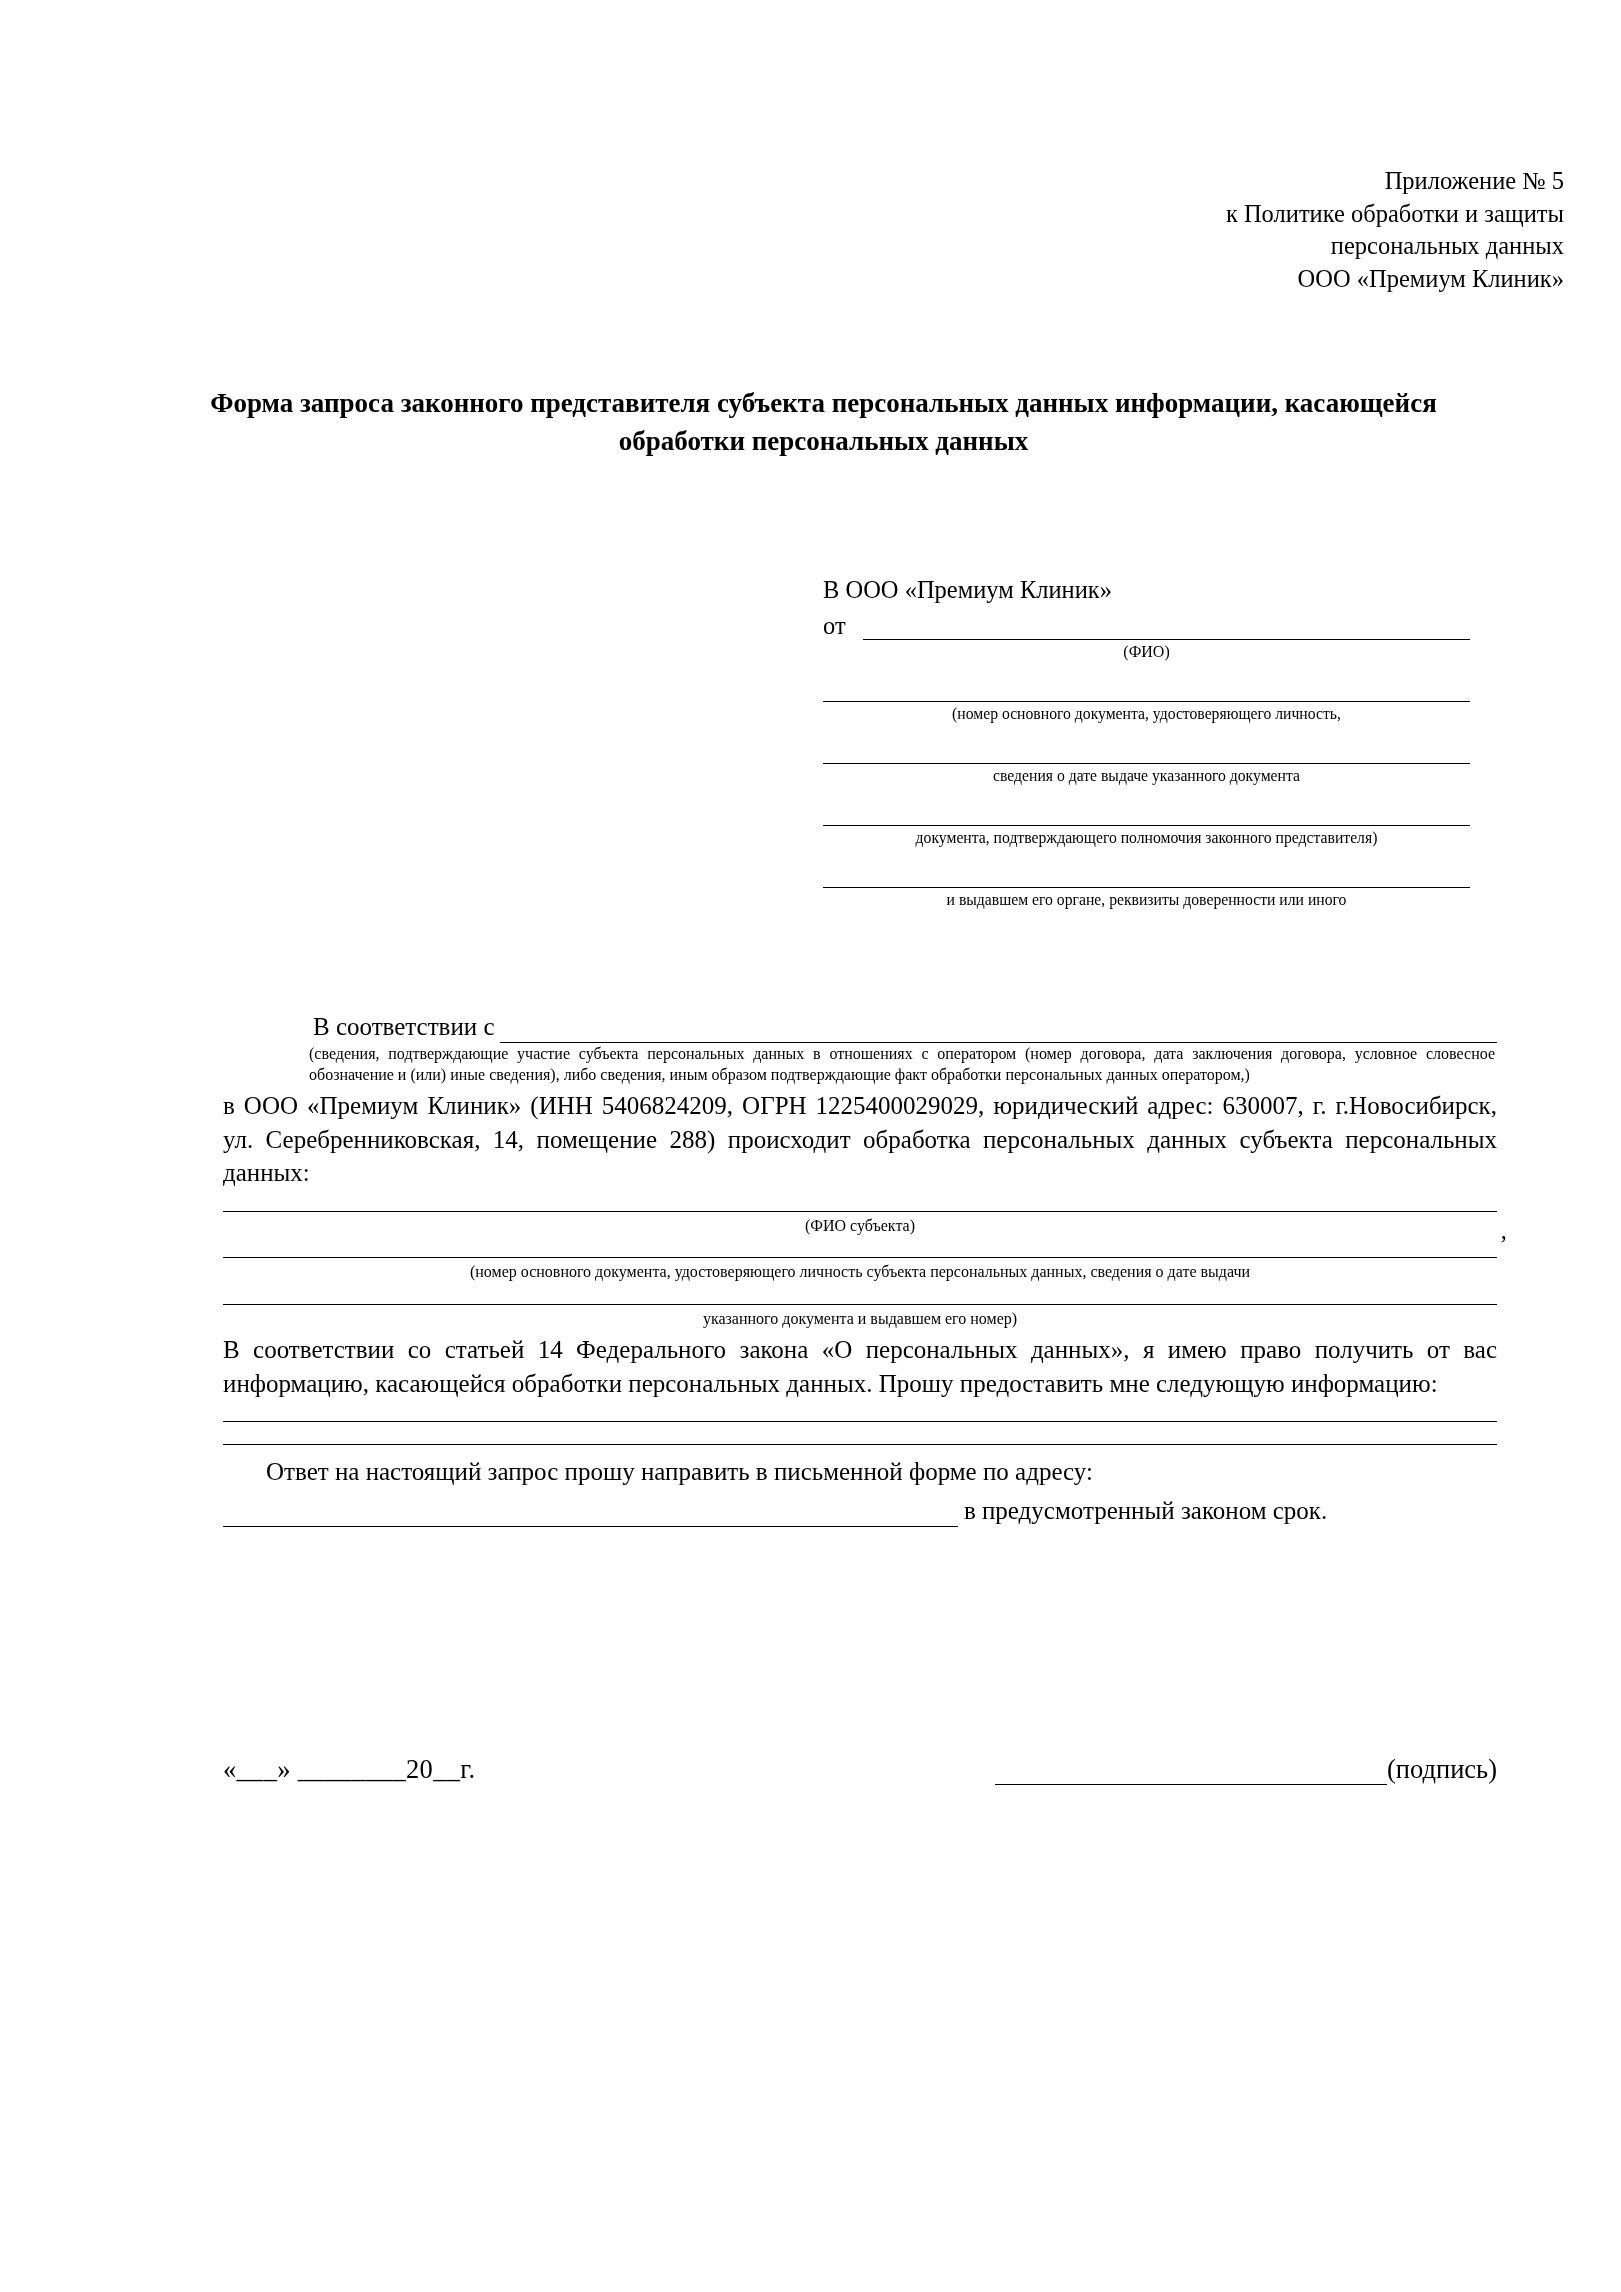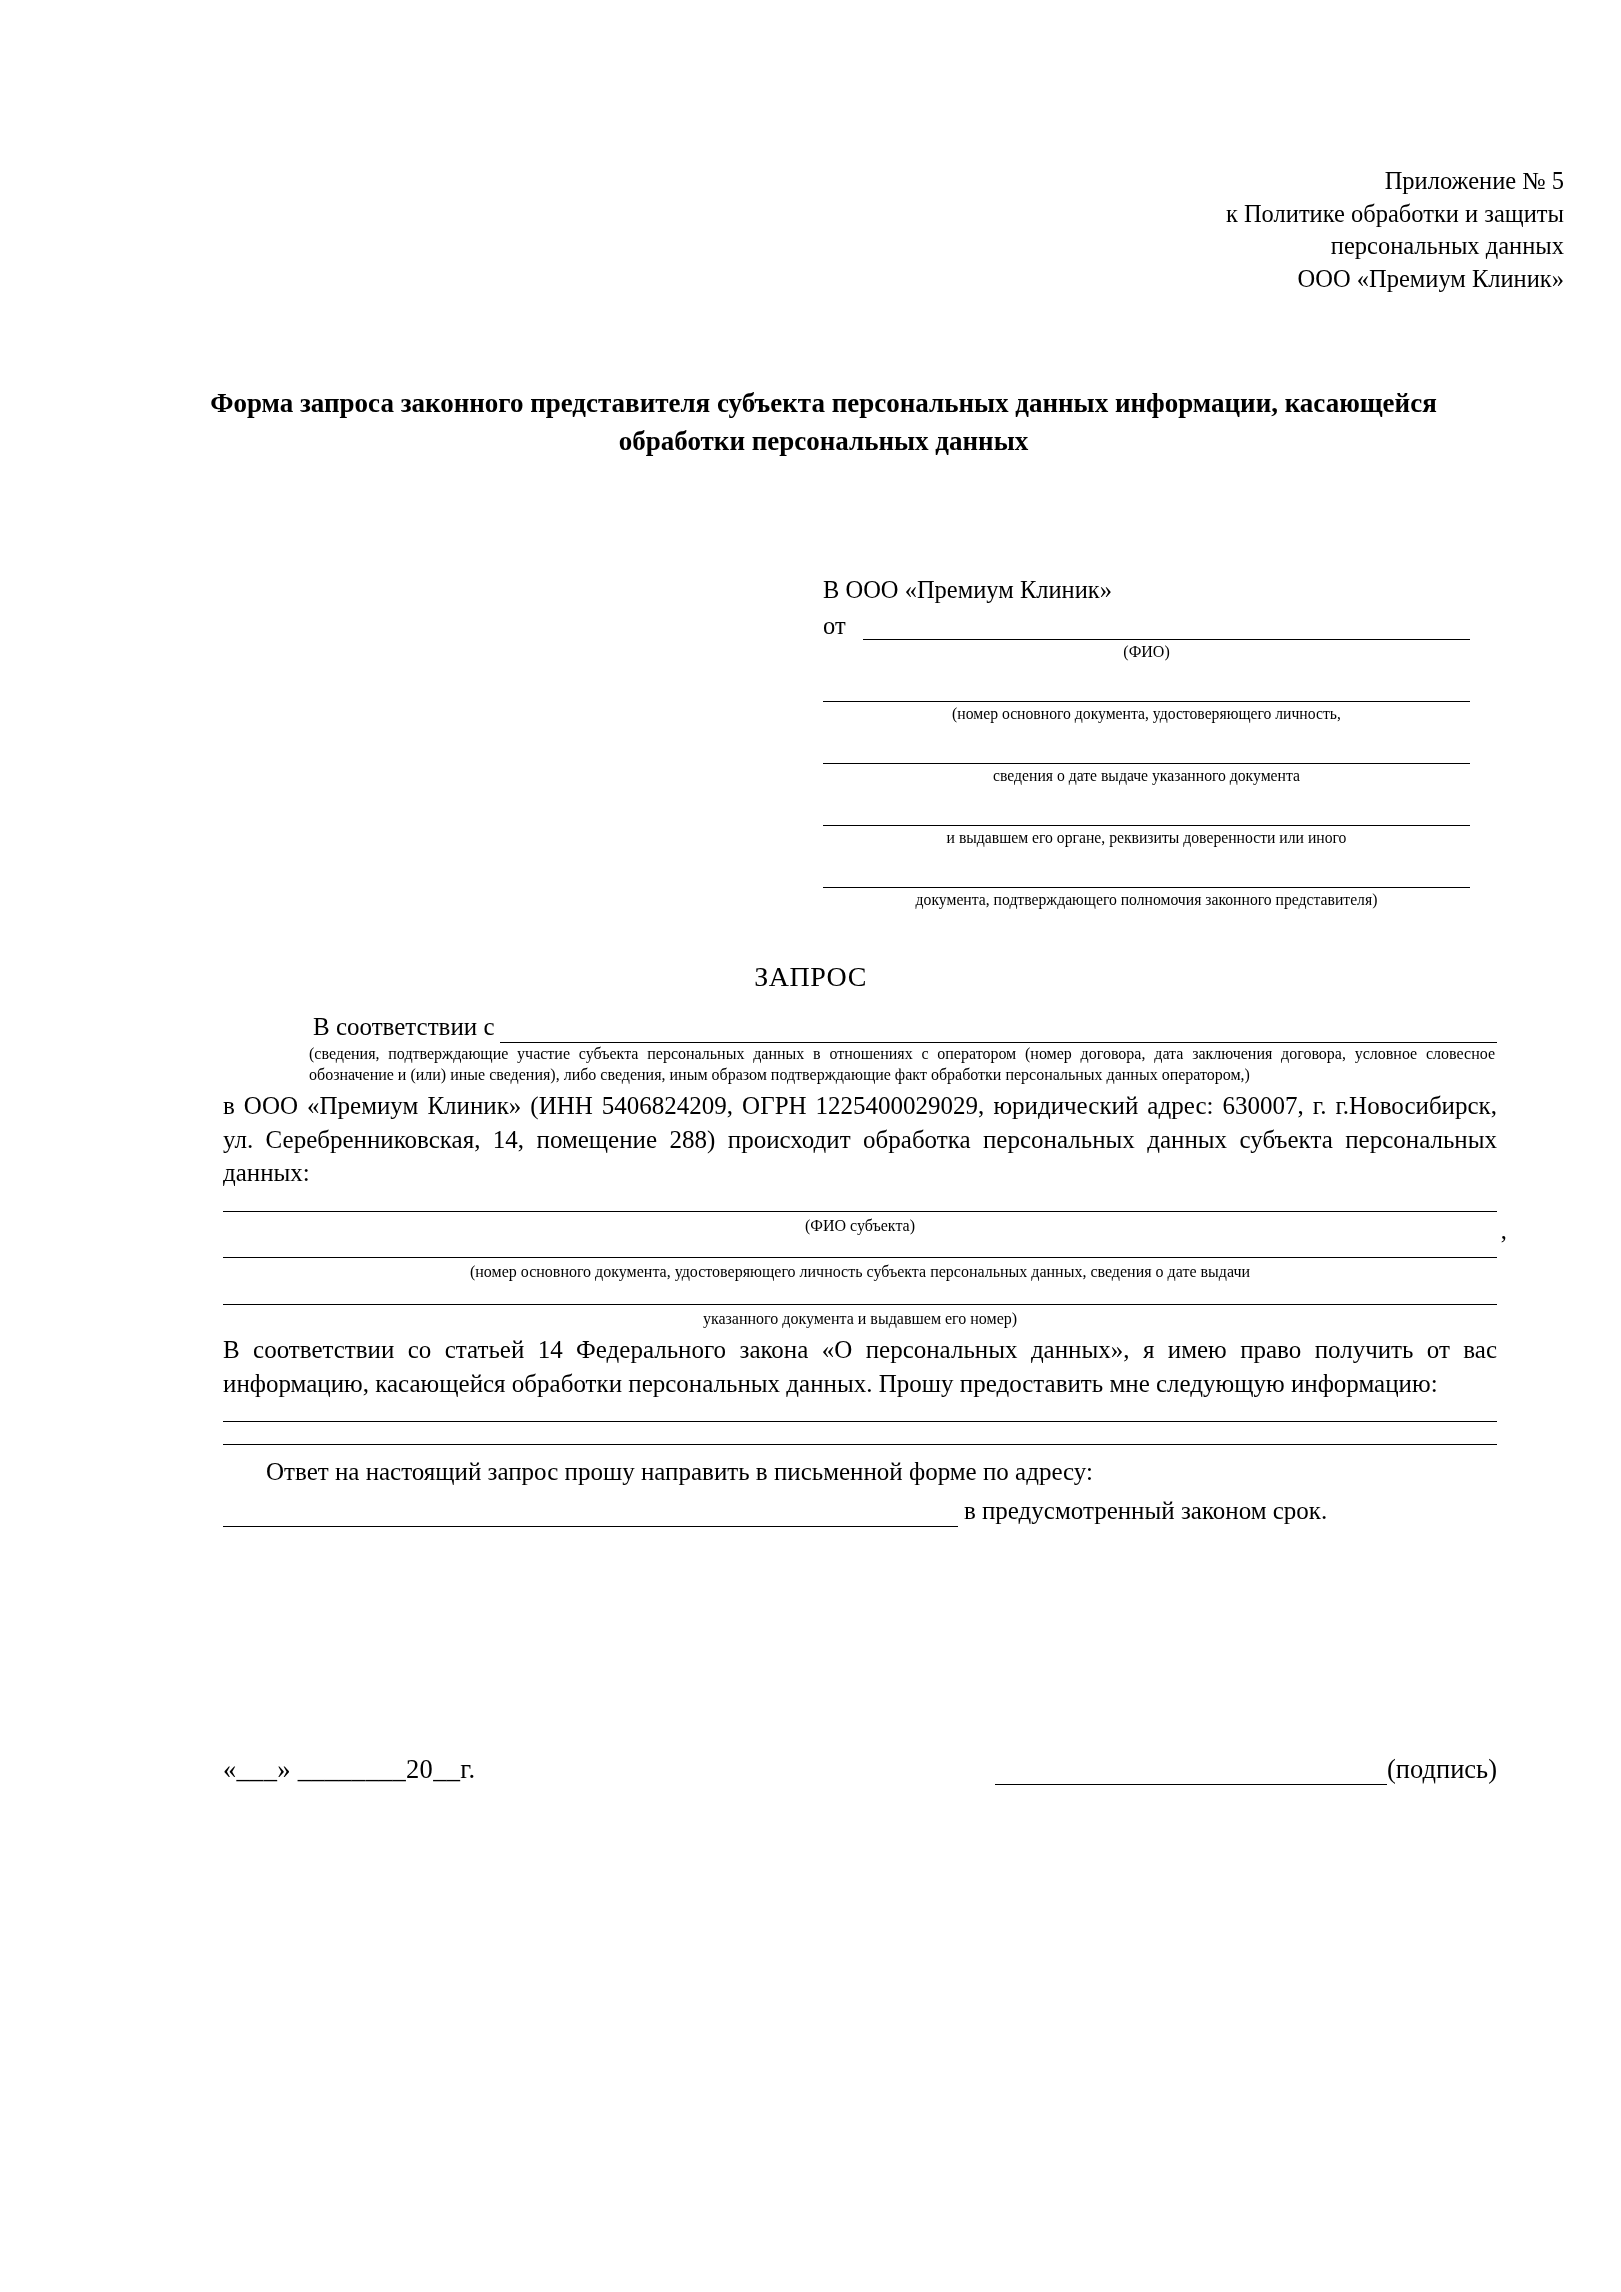--- a/index.html
+++ b/index.html
@@ -214,30 +214,29 @@
       <div class="caption caption-small">(номер основного документа, удостоверяющего личность,</div>
     </div>
 
     <div class="gap-line">
       <div class="rule-full"></div>
       <div class="caption caption-small">сведения о дате выдаче указанного документа</div>
     </div>
 
     <div class="gap-line">
       <div class="rule-full"></div>
+      <div class="caption caption-small">документа, подтверждающего полномочия законного представителя)</div>
+    </div>
+
+    <div class="gap-line">
+      <div class="rule-full"></div>
       <div class="caption caption-small">и выдавшем его органе, реквизиты доверенности или иного</div>
     </div>
-
-    <div class="gap-line">
-      <div class="rule-full"></div>
-      <div class="caption caption-small">документа, подтверждающего полномочия законного представителя)</div>
-    </div>
-  </div>
-
-  <div class="zapros">ЗАПРОС</div>
+  </div>
+
 
   <div class="body-block">
 
     <div class="inline-row indent">
       <span class="nowrap">В соответствии с</span>
       <span class="rule"></span>
     </div>
     <div class="tiny-caption">(сведения, подтверждающие участие субъекта персональных данных в отношениях с оператором (номер договора, дата заключения договора, условное словесное обозначение и (или) иные сведения), либо сведения, иным образом подтверждающие факт обработки персональных данных оператором,)</div>
 
     <div class="para just">в ООО «Премиум Клиник» (ИНН 5406824209, ОГРН 1225400029029, юридический адрес: 630007, г. г.Новосибирск, ул. Серебренниковская, 14, помещение 288) происходит обработка персональных данных субъекта персональных данных:</div>

